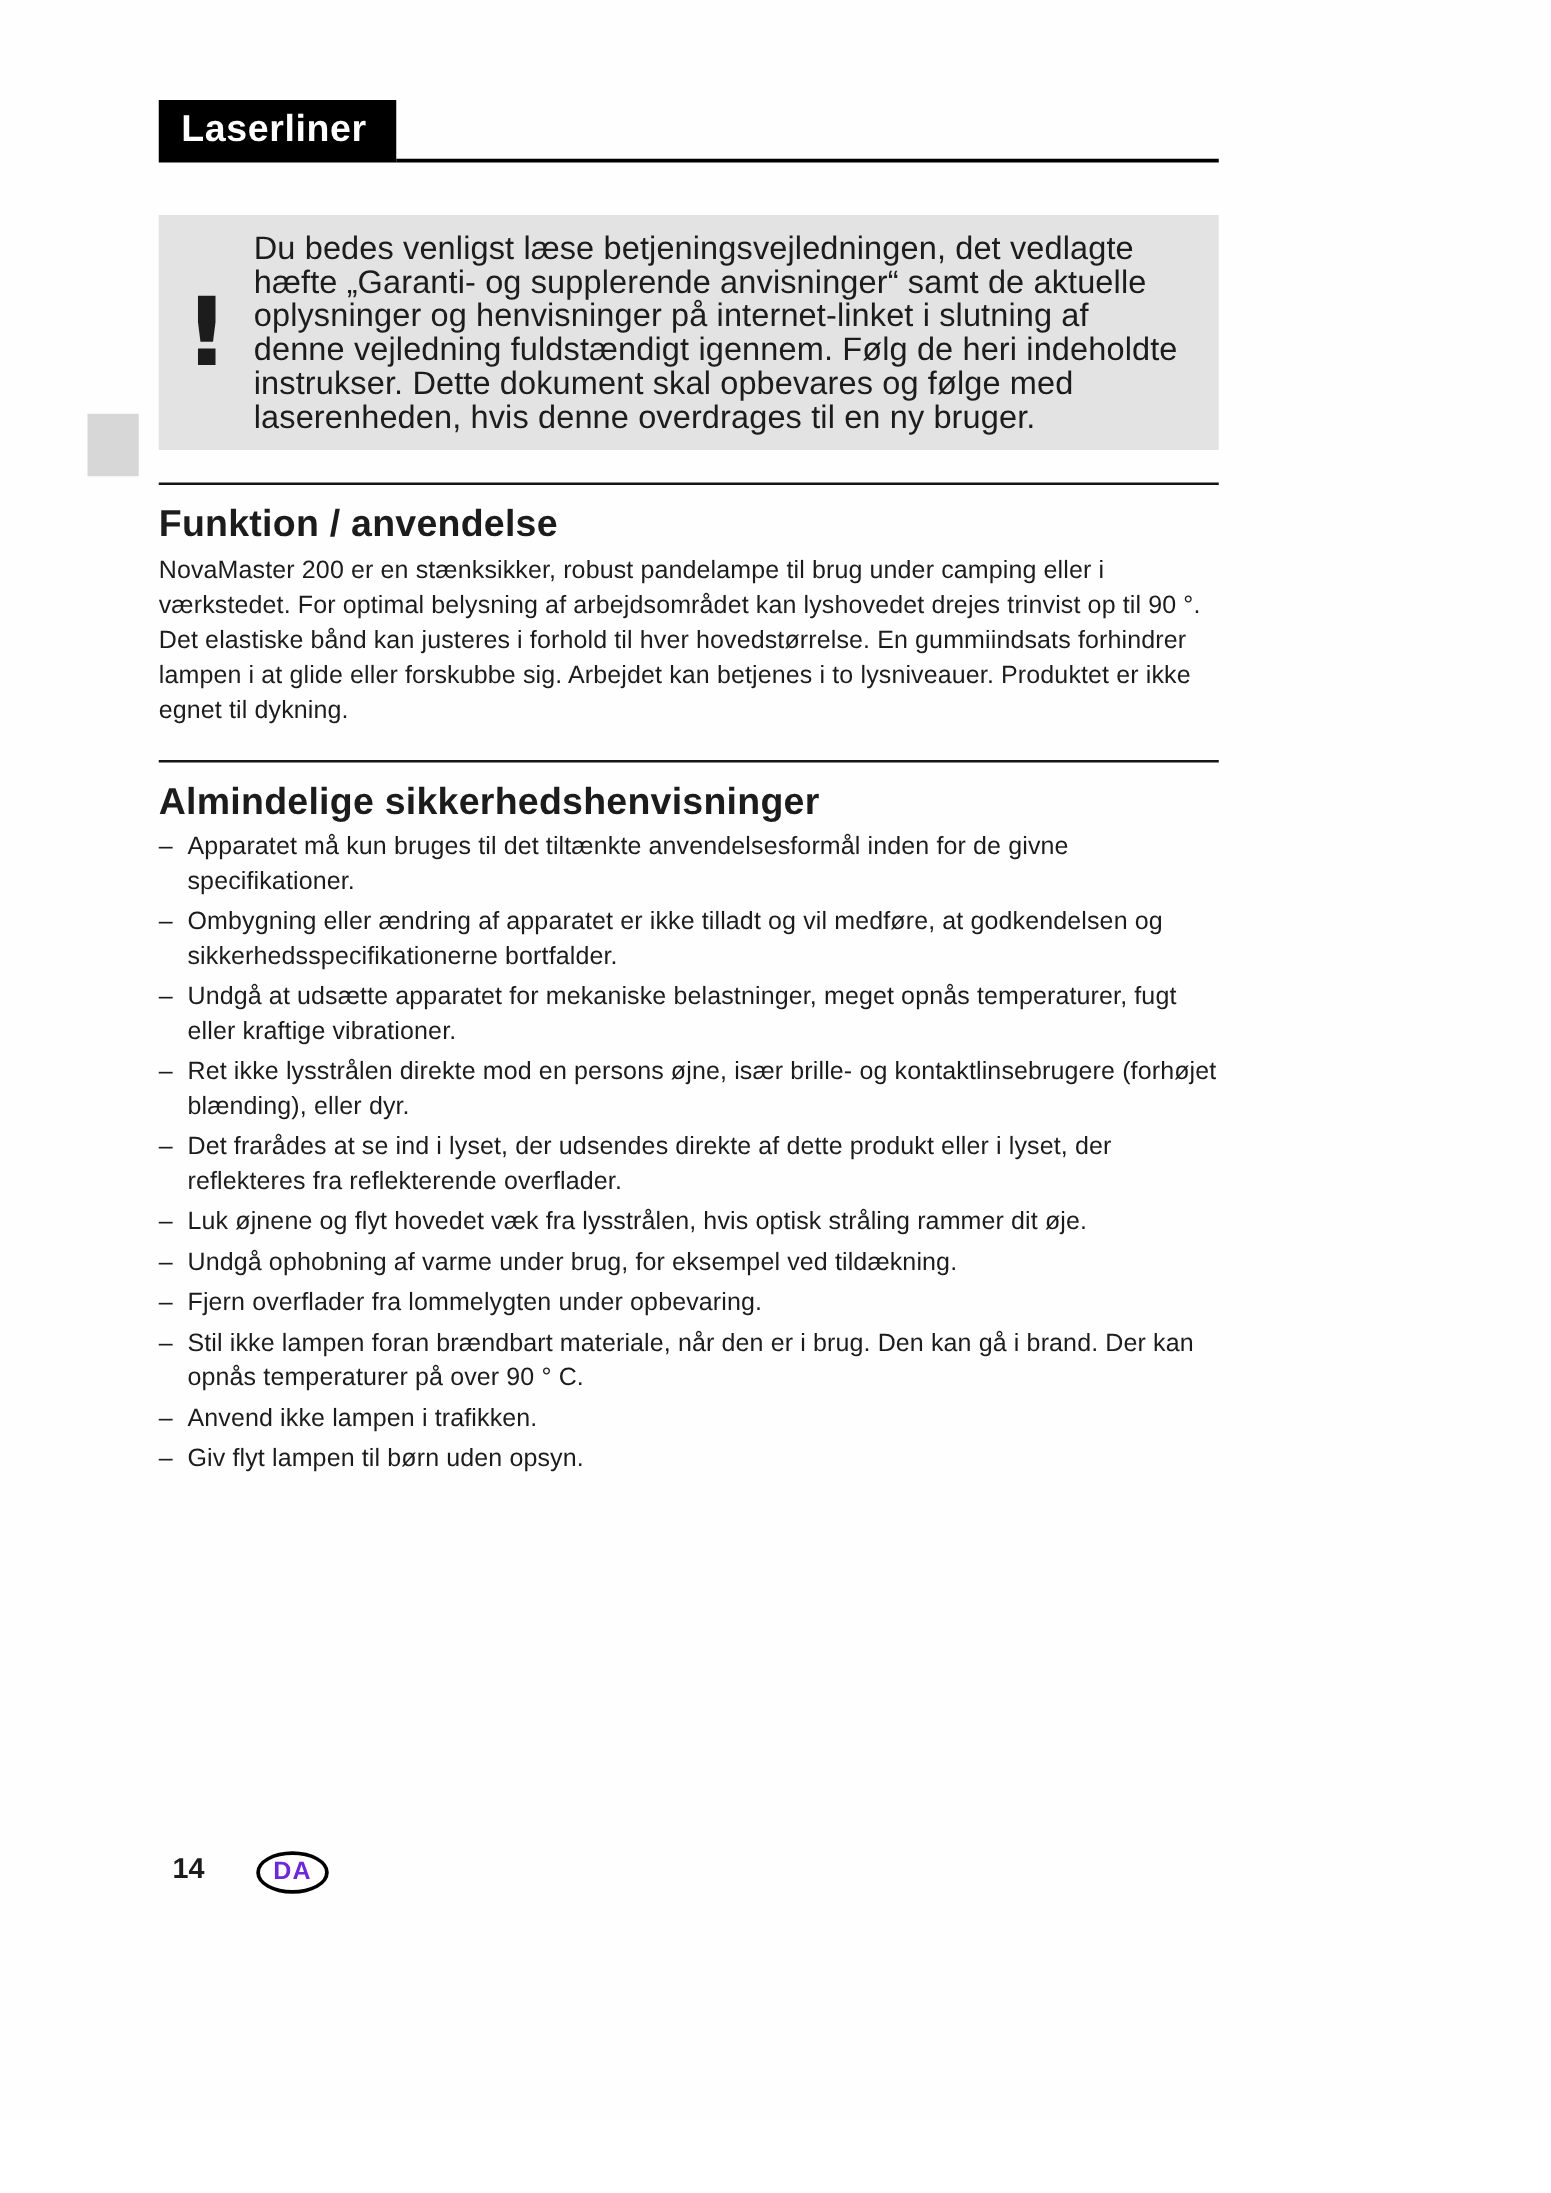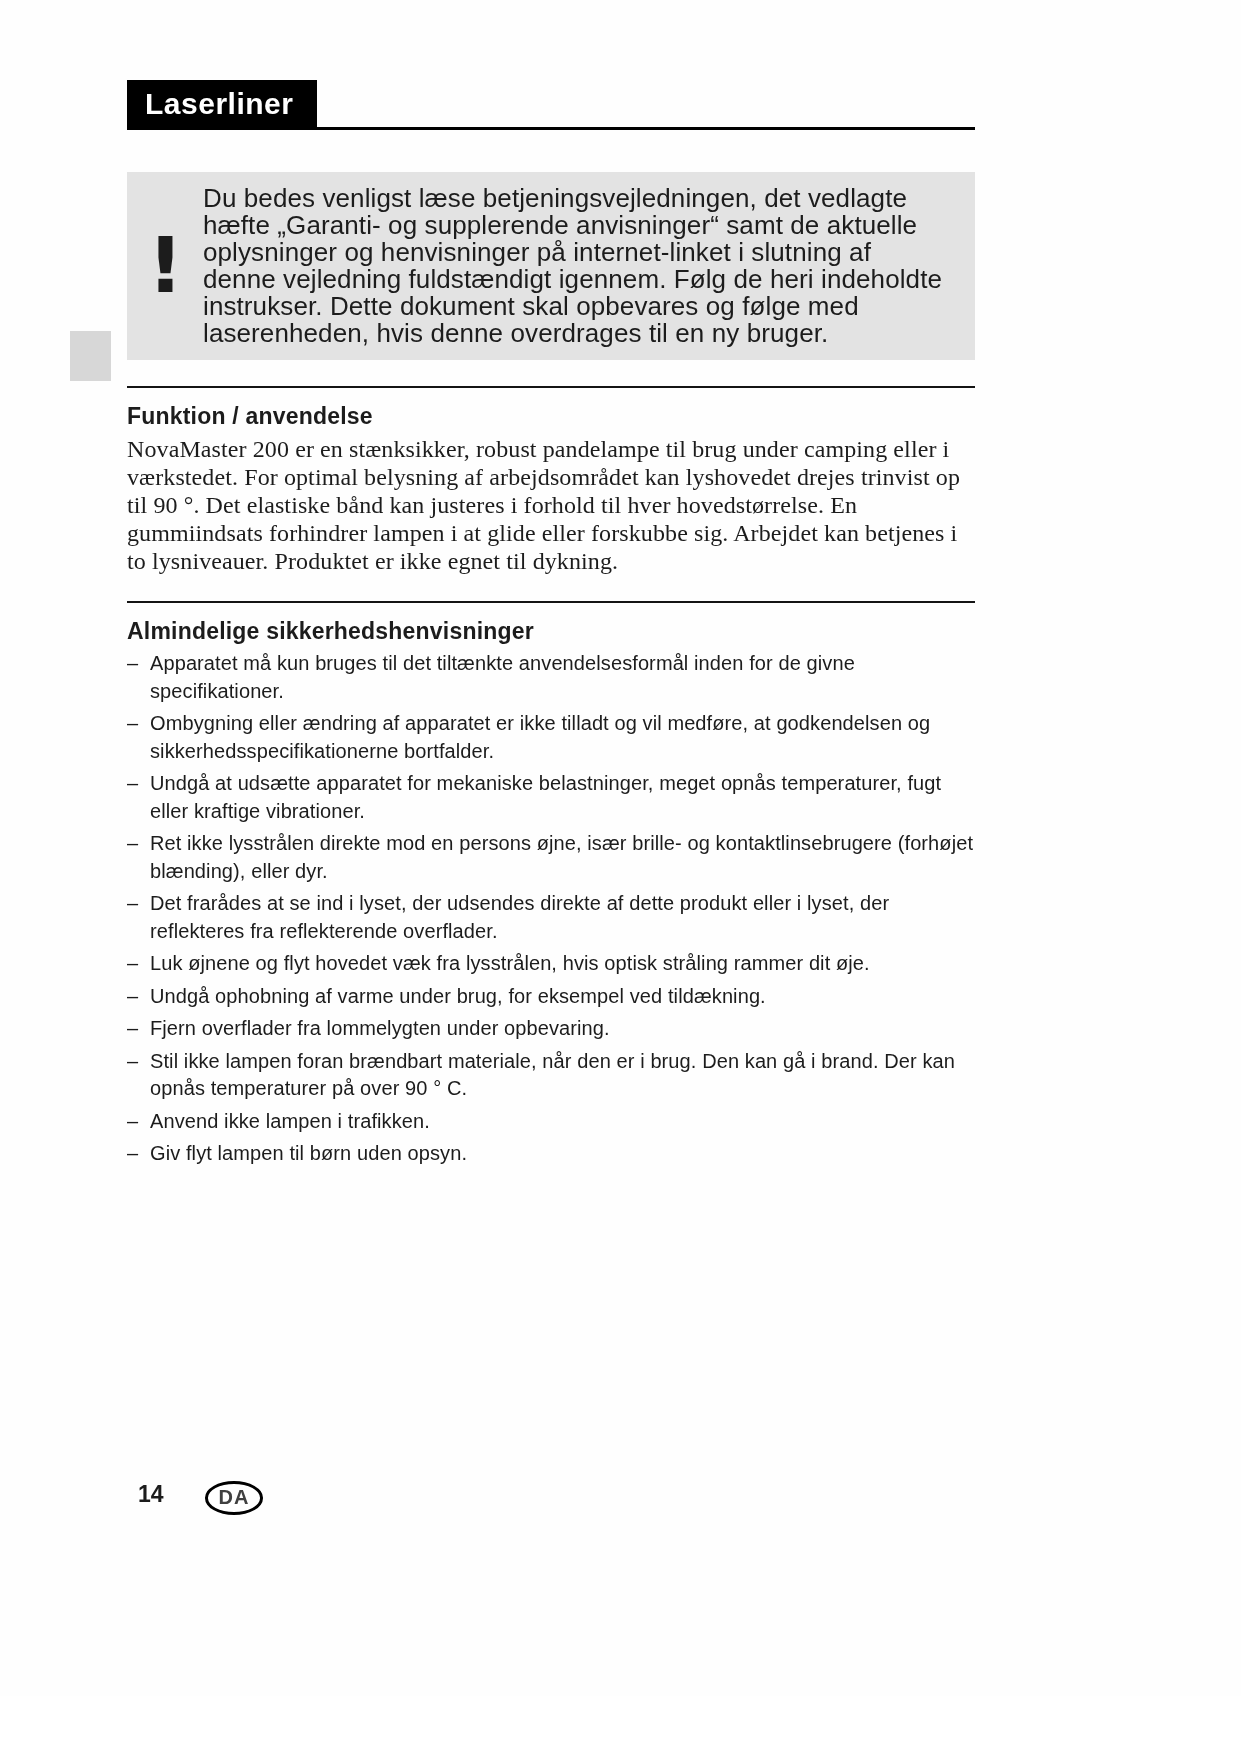--- a/index.html
+++ b/index.html
@@ -43,44 +43,44 @@
     transform: scaleX(1.05);
   }
   .notice-text {
     flex: 1; padding: 13px 26px 13px 0;
     font-size: 26px; line-height: 27px; letter-spacing: 0.1px;
   }
 
   .rule { border: none; border-top: 2.5px solid #141414; margin-top: 26px; }
 
   .section-title {
-    font-size: 23px; font-weight: bold;
+    font-size: 30px; font-weight: bold;
     margin-top: 15px; margin-bottom: 5px; letter-spacing: 0.2px;
   }
-  .body-text { font-size: 24px; line-height: 28px; letter-spacing: 0.1px; font-family: Liberation Serif, serif; }
+  .body-text { font-size: 20px; line-height: 28px; letter-spacing: 0.1px; }
 
   .safety-list { list-style: none; margin-top: 4px; }
   .safety-list li {
     display: flex;
     font-size: 20px; line-height: 27.5px; letter-spacing: 0.1px;
     margin-bottom: 5px;
   }
   .dash { width: 23px; flex: none; }
   .li-text { flex: 1; }
 
   .footer {
     position: absolute; left: 138px; top: 1481px;
     display: flex; align-items: flex-start; gap: 41px;
   }
   .page-num { font-weight: bold; font-size: 23px; }
   .lang-badge {
     border: 3.5px solid #000; border-radius: 50%;
     padding: 2px 11px 3px 11px;
     font-weight: bold; font-size: 20px; letter-spacing: 1px;
-    background: #fff; color: #404040;
+    background: #fff; color: #6d28d9;
   }
 </style>
 </head>
 <body>
 
 <div class="page">
 
   <div class="margin-tab"></div>
 
   <div class="content">

